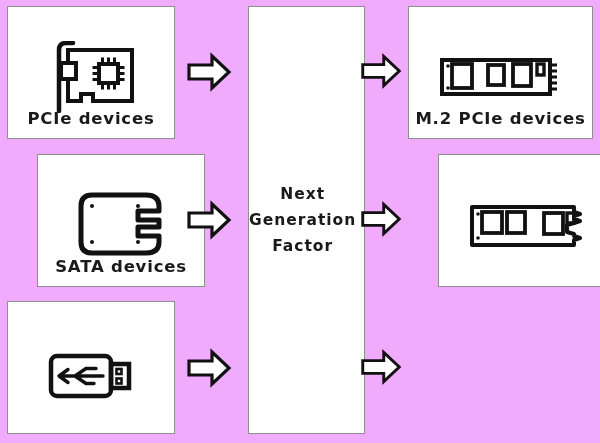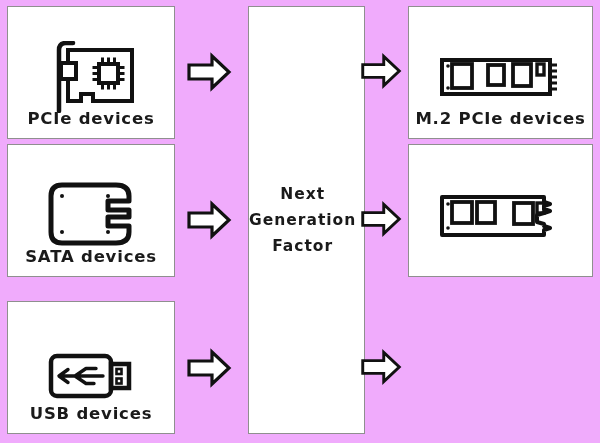--- a/index.html
+++ b/index.html
@@ -5,21 +5,21 @@
   html,body{margin:0;padding:0;background:#ffffff;}
   #stage{
     position:relative;width:600px;height:443px;background:#f0abfc;overflow:hidden;
     font-family:"DejaVu Sans","Liberation Sans",sans-serif;color:#1a1a1a;font-weight:bold;
   }
   .box{
     position:absolute;background:#ffffff;border:1px solid #8f8f8f;box-sizing:border-box;
   }
   .box-left{left:7px;width:168px;height:133px;}
   .box-right{left:408px;width:185px;height:133px;}
-  .row1{top:6px;} .row2{top:144px;} .row3{top:301px;}
+  .row1{top:6px;} .row2{top:154px;margin-left:30px;} .row3{top:301px;}
   .box-center{left:236px;top:6px;width:117px;height:428px;
     display:flex;align-items:center;justify-content:flex-start;text-align:center;margin-left:12px;}
   .center-text{font-size:15.5px;line-height:26px;letter-spacing:1px;}
   .dev-label{
     position:absolute;left:0;right:0;bottom:10px;text-align:center;
     font-size:16.5px;letter-spacing:0.8px;white-space:nowrap;
   }
   .icon{position:absolute;left:50%;transform:translateX(-50%);}
   .ic-pcie{top:34px;} .ic-sata{top:37px;} .ic-usb{top:51px;}
   .ic-m2pcie{top:48px;} .ic-m2sata{top:47px;} .ic-m2usb{top:48px;}
@@ -59,21 +59,20 @@
   </div>
 
   <div class="box box-left row3">
     <svg class="icon ic-usb" width="86" height="46" viewBox="0 0 86 46" fill="none" stroke="#111111">
       <rect x="3" y="3" width="60" height="40" rx="6" stroke-width="4.5"></rect>
       <rect x="63" y="11" width="18" height="24" stroke-width="4.5"></rect>
       <rect x="68.5" y="16" width="5" height="5" stroke-width="2.6"></rect>
       <rect x="68.5" y="25.5" width="5" height="5" stroke-width="2.6"></rect>
       <path stroke-width="3.4" stroke-linecap="round" stroke-linejoin="round" d="M 55,23 H 12 M 20,16.5 L 11,23 L 20,29.5 M 27,23 L 38,15.5 H 48 M 27,23 L 38,30.5 H 46"></path>
     </svg>
-    <div class="dev-label">USB devices</div>
   </div>
 
   <div class="box box-center">
     <div class="center-text">
       <div>Next</div>
       <div>Generation</div>
       <div>Factor</div>
     </div>
   </div>
 

